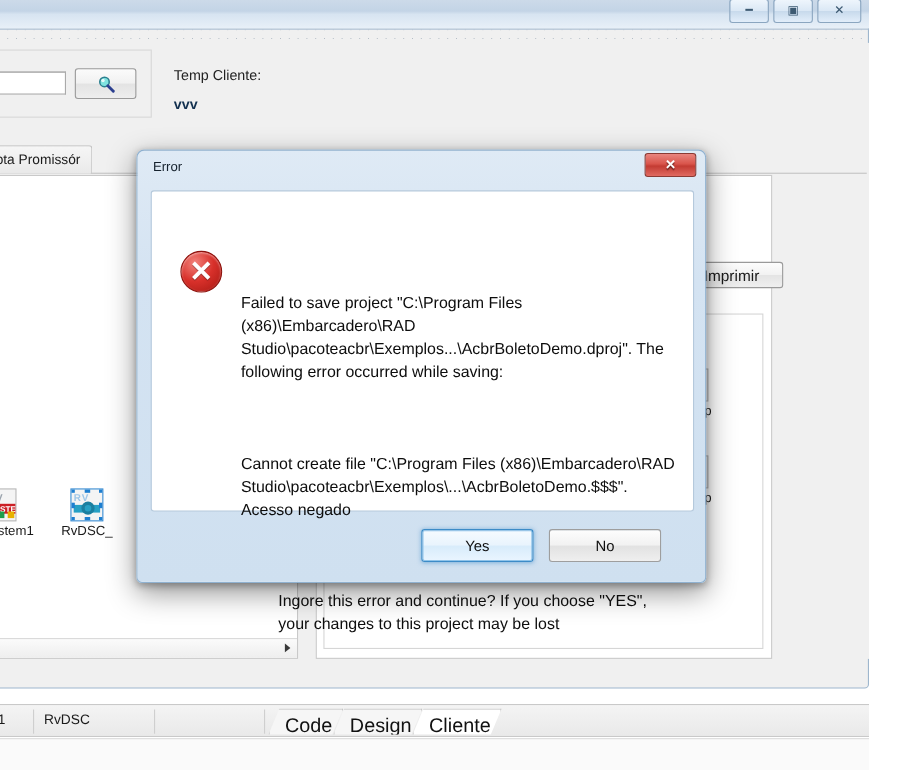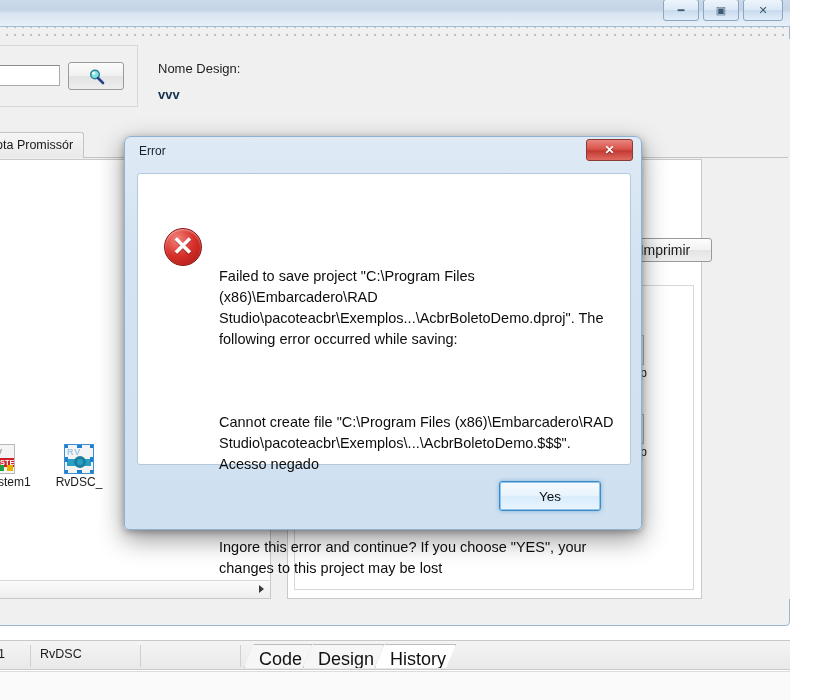--- a/index.html
+++ b/index.html
@@ -376,21 +376,21 @@
   }
   #error-text {
     position: absolute;
     left: 81px; top: 50px;
     width: 400px;
     font-size: 14.5px; line-height: 21px;
     color: #0d0d0d;
     white-space: pre-wrap;
   }
   #error-text p { margin: 0 0 20px 0; }
-  #error-text p:last-child { margin-bottom: 0; }
+  #error-text p:last-child { margin-bottom: 0; margin-left: 34px; }
 
   #dialog-buttons {
     position: absolute;
     left: 0; bottom: 18px;
     width: 544px;
     display: flex; justify-content: flex-end; gap: 14px;
     padding-right: 68px;
   }
   .dlg-btn {
     width: 102px; height: 30px;
@@ -436,21 +436,21 @@
       </div>
       <input id="search-edit" type="text" value="" placeholder="" style="">
       <div id="search-button">
         <svg width="17" height="17" viewBox="0 0 17 17">
           <circle cx="7" cy="6.5" r="4.3" fill="#7fe3e0" stroke="#2c7f8f" stroke-width="1.4"></circle>
           <circle cx="5.6" cy="5.2" r="1.6" fill="#ffffff" opacity="0.8"></circle>
           <line x1="10" y1="10" x2="15" y2="15" stroke="#2b3f8f" stroke-width="2.6" stroke-linecap="round"></line>
         </svg>
       </div>
 
-      <div id="nome-cliente-label">Nome Design:</div>
+      <div id="nome-cliente-label">Temp Cliente:</div>
       <div id="nome-cliente-value">vvv</div>
 
       <div id="tabstrip">
         <div id="tab-nota">Nota Promissór</div>
       </div>
 
       <div id="panel-left">
         <div id="panel-left-scroll">
           <div class="arrow-right"></div>
         </div>
@@ -510,21 +510,21 @@
 
   <div id="statusbar">
     <div class="sb-sep" id="sb-sep1"></div>
     <div class="sb-cell" id="sb-line">1</div>
     <div class="sb-cell" id="sb-mode">RvDSC</div>
     <div class="sb-sep" id="sb-sep2"></div>
     <div class="sb-sep" id="sb-sep3"></div>
     <div id="view-tabs">
       <div class="view-tab first">Code</div>
       <div class="view-tab">Design</div>
-      <div class="view-tab active">History</div>
+      <div class="view-tab active">Cliente</div>
     </div>
   </div>
   <div id="below-status"></div>
 
   <div id="error-dialog">
 
     <div id="dialog-titlebar">
       <div id="dialog-title">Error</div>
       <div id="dialog-close">
         <span>✕</span>
@@ -537,17 +537,18 @@
       </div>
       <div id="error-text">
         <p>Failed to save project "C:\Program Files (x86)\Embarcadero\RAD Studio\pacoteacbr\Exemplos...\AcbrBoletoDemo.dproj". The following error occurred while saving:</p>
         <p>Cannot create file "C:\Program Files (x86)\Embarcadero\RAD Studio\pacoteacbr\Exemplos\...\AcbrBoletoDemo.$$$". Acesso negado</p>
         <p>Ingore this error and continue? If you choose "YES", your changes to this project may be lost</p>
       </div>
     </div>
 
     <div id="dialog-buttons">
       <div class="dlg-btn default">Yes</div>
+      <div class="dlg-btn">No</div>
     </div>
 
   </div>
 
 </div>
 
 </body></html>

